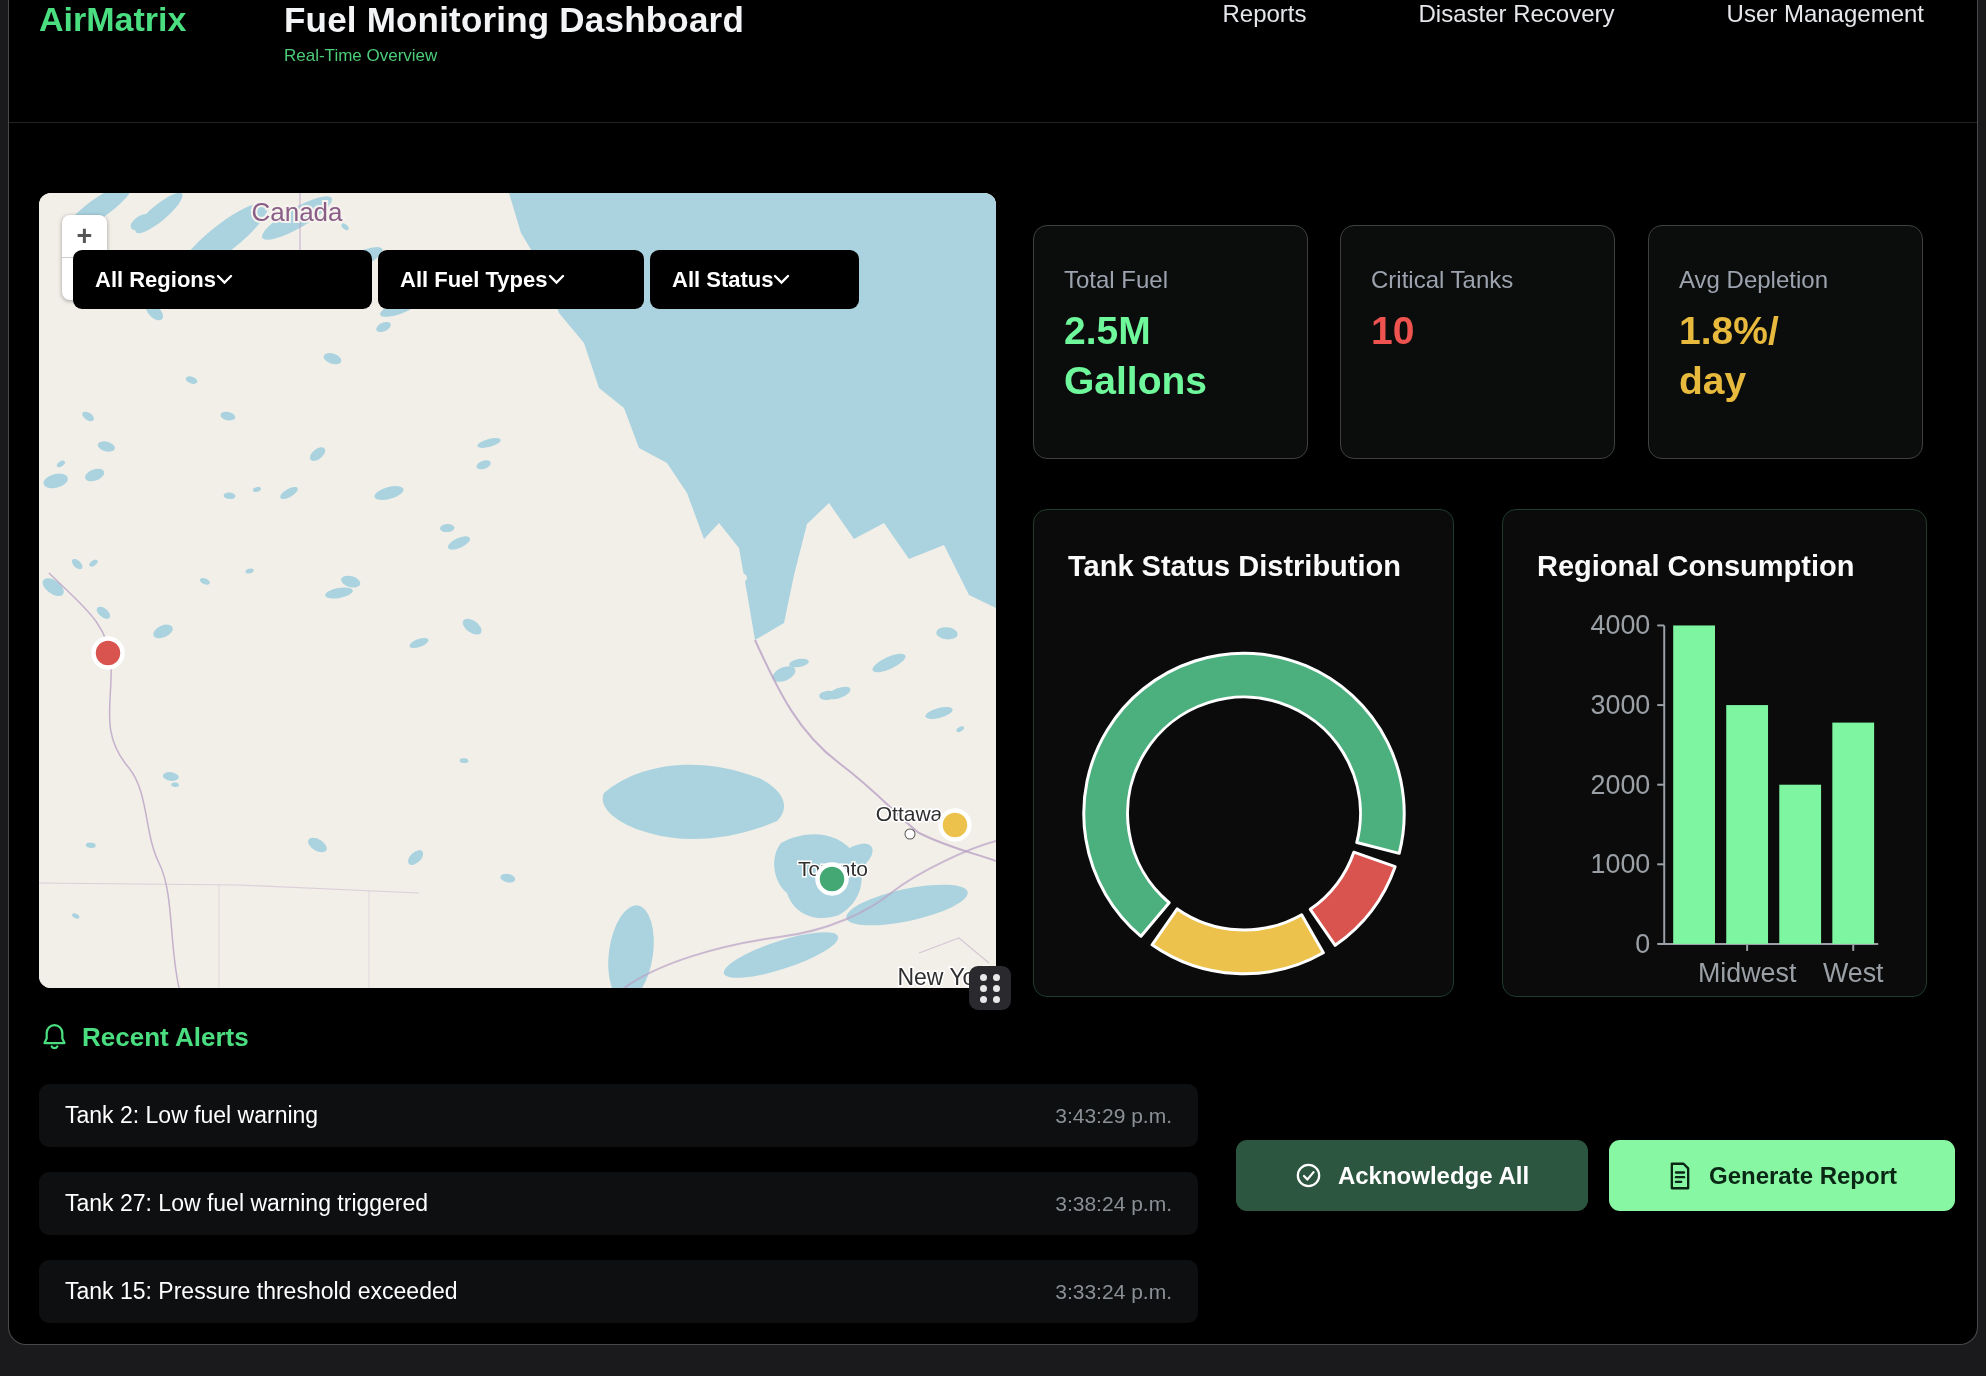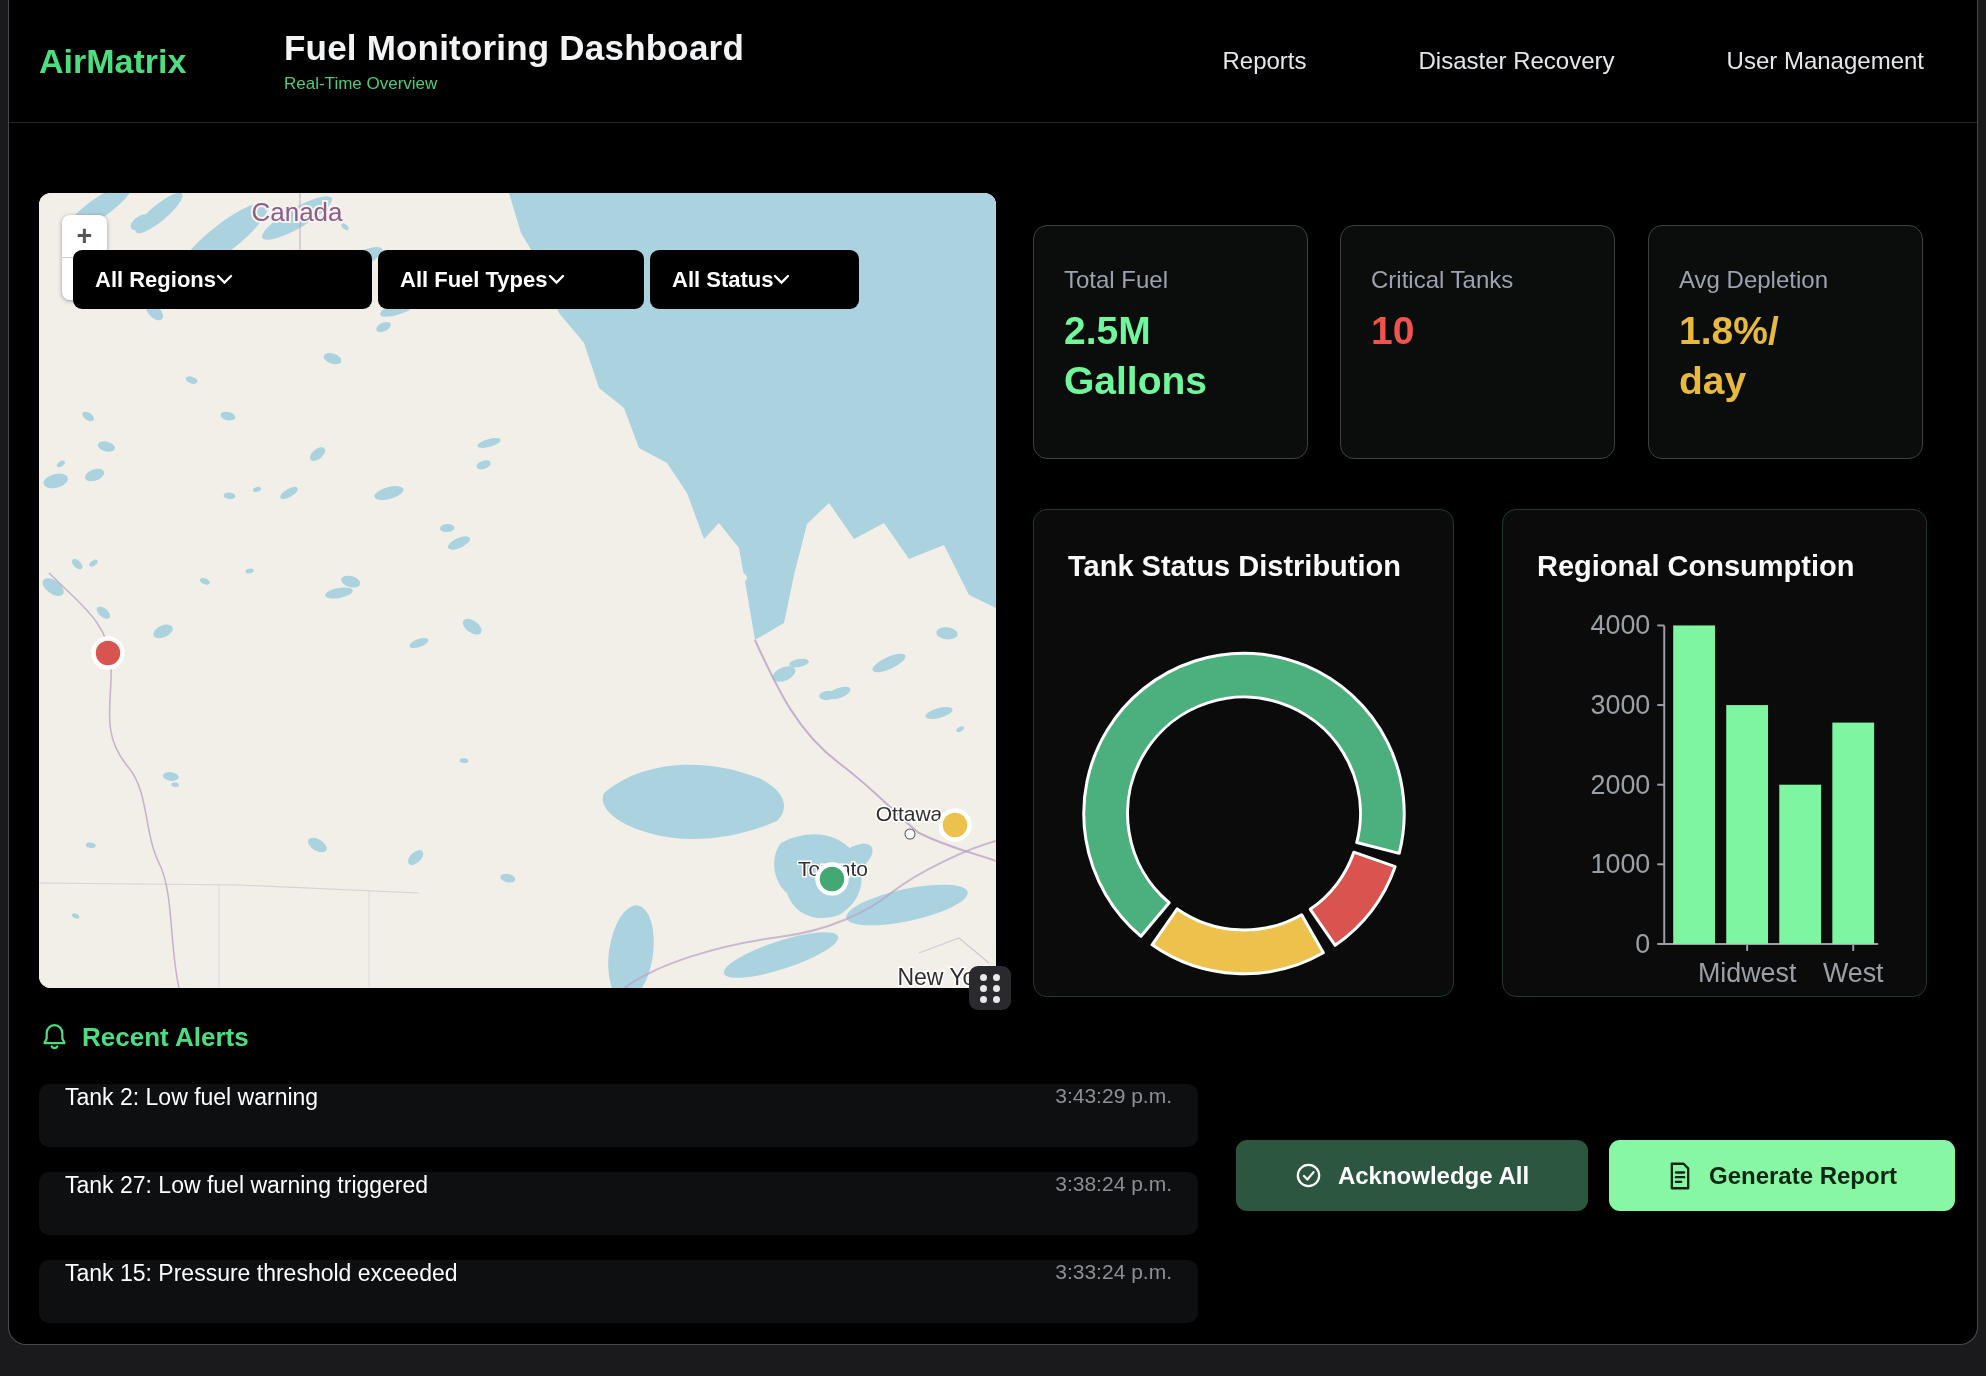--- a/index.html
+++ b/index.html
@@ -5,21 +5,21 @@
   * { margin:0; padding:0; box-sizing:border-box; }
   html,body { width:1986px; height:1376px; background:#1a1a1c; overflow:hidden;
               font-family:"Liberation Sans", sans-serif; }
 
   .app { position:absolute; left:8px; top:0; width:1970px; height:1345px;
          background:#000; border:1px solid #4a4a4e; border-top:none;
          border-radius:0 0 18px 18px; overflow:hidden; }
 
   
   .header { position:absolute; top:0; left:0; right:0; height:123px; display:flex;
-            align-items:center; padding:0 53px 0 30px; border-bottom:1px solid #222; background:#000; }
+            padding:0 53px 0 30px; border-bottom:1px solid #222; background:#000; }
   .brand { width:245px; font-size:34px; font-weight:700; color:#4ade80; }
   .title-block .title { font-size:35px; font-weight:700; color:#f3f4f6; letter-spacing:.2px; }
   .title-block .subtitle { font-size:17px; color:#4ccb78; margin-top:6px; font-weight:400; }
   .nav { margin-left:auto; display:flex; gap:112px; }
   .nav-item { font-size:24px; color:#e5e7eb; font-weight:500; cursor:pointer; white-space:nowrap; }
 
   
   .map-panel { position:absolute; left:30px; top:193px; width:957px; height:795px; }
   .map-clip { position:absolute; inset:0; border-radius:12px; overflow:hidden; background:#f2efe9; }
   svg.map { position:absolute; inset:0; display:block; }
@@ -51,21 +51,21 @@
                 border:1px solid #1e3c2b; border-radius:14px; }
   #donut-card { left:1024px; width:421px; }
   #bar-card   { left:1493px; width:425px; }
   .chart-title { position:absolute; left:34px; top:40px; font-size:29px; font-weight:700; color:#fafafa; }
   svg.chart { position:absolute; inset:0; display:block; }
 
   
   .alerts-header { position:absolute; left:32px; top:1022px; display:flex; align-items:center; gap:14px; }
   .alerts-title { font-size:26px; font-weight:700; color:#4ade80; }
   .alert-row { position:absolute; left:30px; width:1159px; height:63px; background:#0e0f11;
-               border-radius:10px; display:flex; justify-content:space-between;
+               border-radius:10px; display:flex; align-items:center; justify-content:space-between;
                padding:0 26px; cursor:pointer; }
   .alert-row.r1{top:1084px} .alert-row.r2{top:1172px} .alert-row.r3{top:1260px}
   .alert-msg { font-size:23px; color:#fff; font-weight:500; }
   .alert-time { font-size:21px; color:#8b9096; }
 
   
   .btn { position:absolute; top:1140px; height:71px; border-radius:11px; display:flex;
          align-items:center; justify-content:center; gap:16px; font-weight:700;
          font-size:24px; cursor:pointer; }
   #ack-btn { left:1227px; width:352px; background:#2c5640; color:#fff; }

